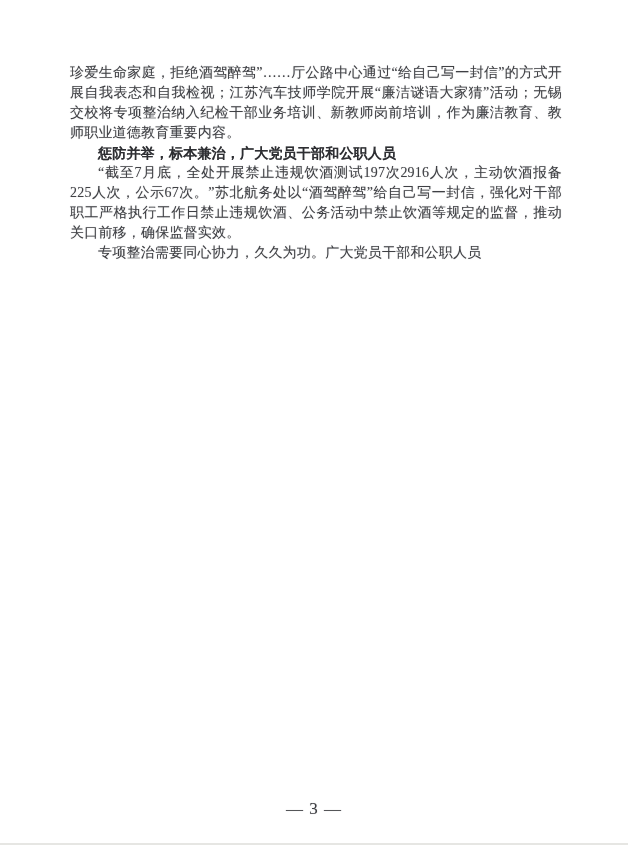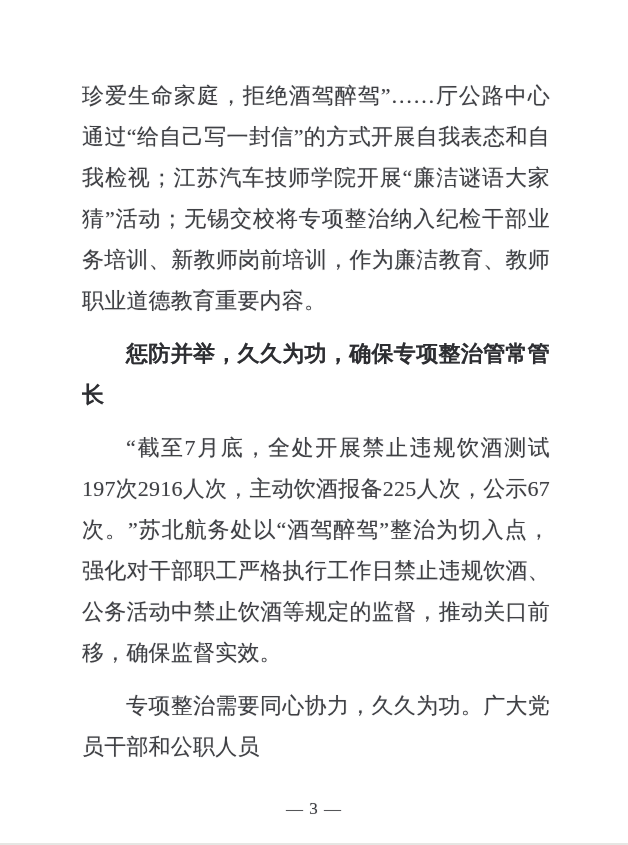--- a/index.html
+++ b/index.html
@@ -21,23 +21,23 @@
     overflow: hidden;
     font-family: "Liberation Serif", serif;
   }
   .doc-body {
     position: absolute;
     left: 70px;
     top: 63px;
     width: 492px;
   }
   .para {
-    margin: 12px;
-    font-size: 22px;
-    line-height: 41px;
+    margin: 0;
+    font-size: 14px;
+    line-height: 20px;
     color: var(--text);
     text-align: justify;
     text-justify: inter-character;
     letter-spacing: 0.2px;
     text-shadow: 0 0 1px rgba(70,70,78,0.35);
     font-weight: normal;
   }
   .para.indent {
     text-indent: 2em;
   }
@@ -67,19 +67,19 @@
     height: 2px;
     background: var(--scan-edge);
   }
 </style>
 </head>
 <body>
 
 <div class="page">
   <div class="doc-body">
       <p class="para body">珍爱生命家庭，拒绝酒驾醉驾”……厅公路中心通过“给自己写一封信”的方式开展自我表态和自我检视；江苏汽车技师学院开展“廉洁谜语大家猜”活动；无锡交校将专项整治纳入纪检干部业务培训、新教师岗前培训，作为廉洁教育、教师职业道德教育重要内容。</p>
-      <h2 class="para heading indent">惩防并举，久久为功，确保专项整治管常管长</h2>
-      <p class="para body indent">“截至7月底，全处开展禁止违规饮酒测试197次2916人次，主动饮酒报备225人次，公示67次。”苏北航务处以“酒驾醉驾”整治为切入点，强化对干部职工严格执行工作日禁止违规饮酒、公务活动中禁止饮酒等规定的监督，推动关口前移，确保监督实效。</p>
+      <h2 class="para heading indent">惩防并举，标本兼治，广大党员干部和公职人员</h2>
+      <p class="para body indent">“截至7月底，全处开展禁止违规饮酒测试197次2916人次，主动饮酒报备225人次，公示67次。”苏北航务处以“酒驾醉驾”给自己写一封信，强化对干部职工严格执行工作日禁止违规饮酒、公务活动中禁止饮酒等规定的监督，推动关口前移，确保监督实效。</p>
       <p class="para body indent">专项整治需要同心协力，久久为功。广大党员干部和公职人员</p>
     </div>
   <div class="page-number">— 3 —</div>
   <div class="scan-edge-bottom"></div>
 </div>
 
 </body></html>

